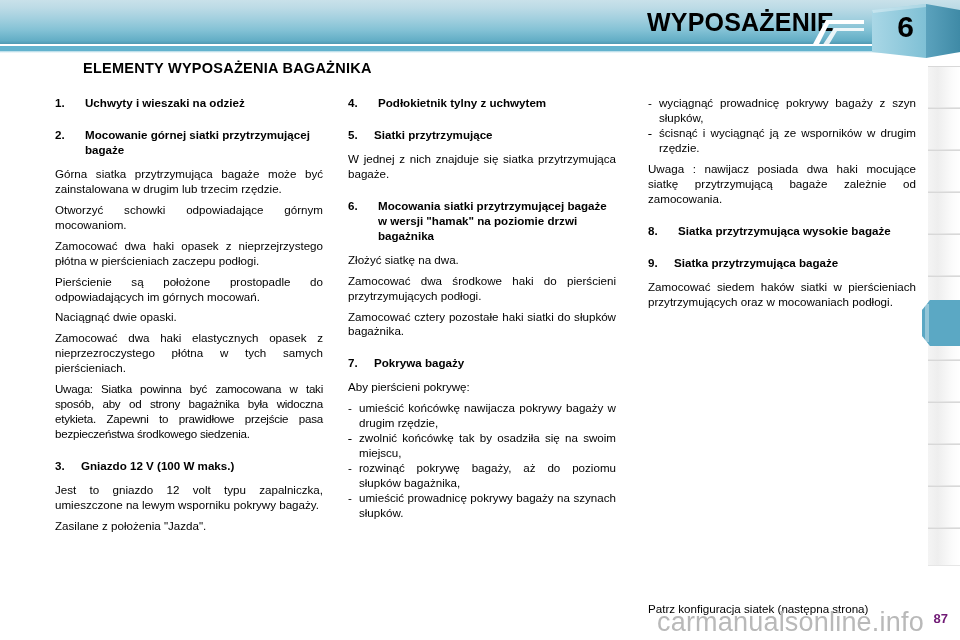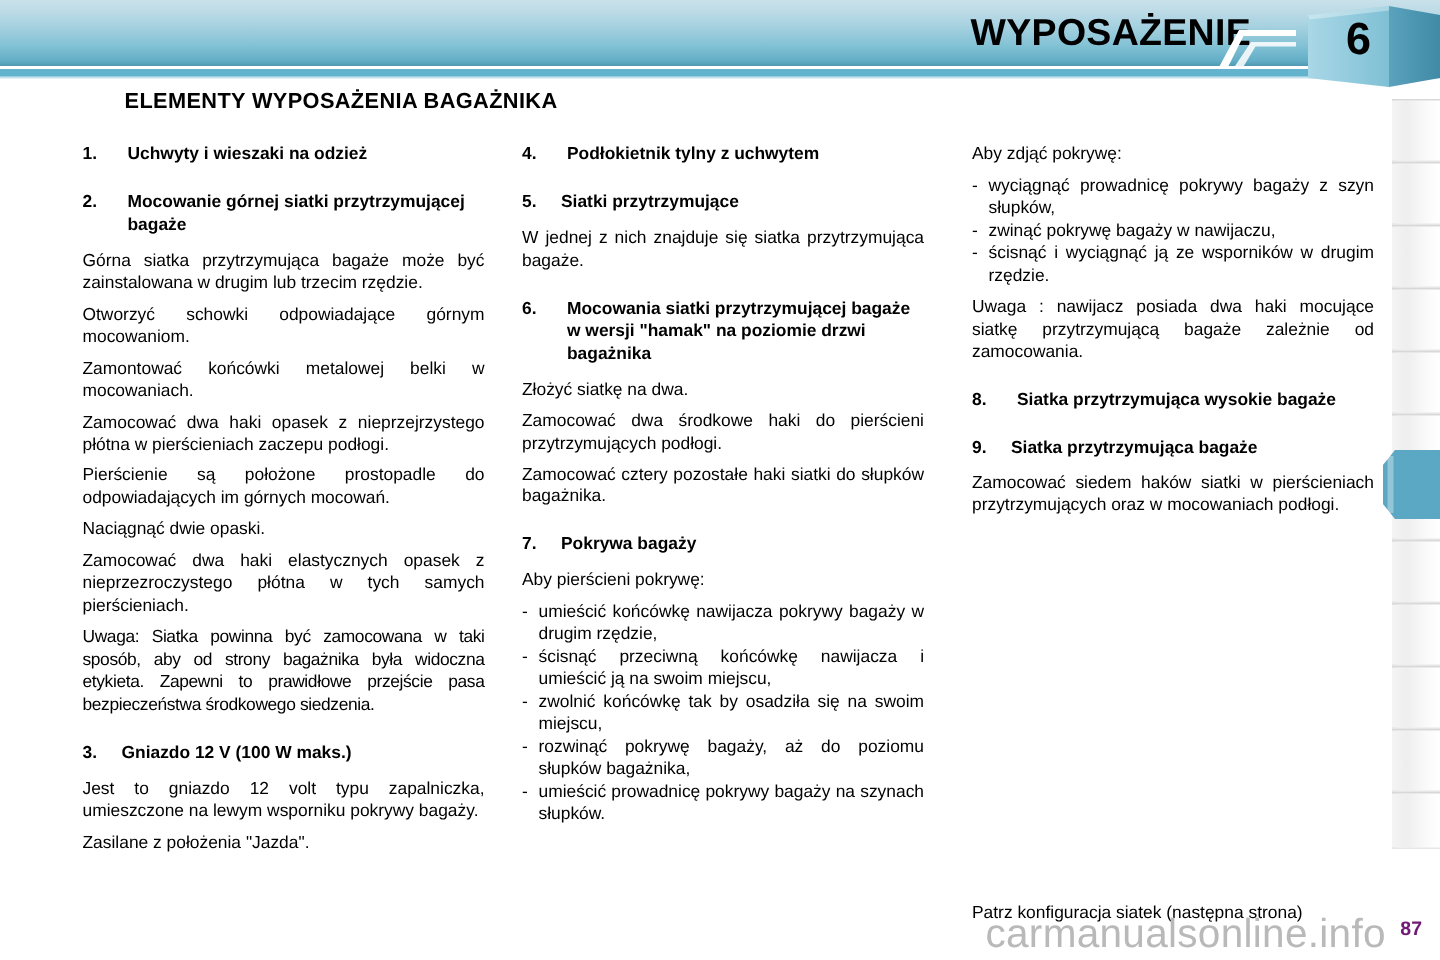--- a/index.html
+++ b/index.html
@@ -298,21 +298,20 @@
     <span class="num">1.</span>
     <span class="htxt">Uchwyty i wieszaki na odzież</span>
   </div>
 
   <div class="heading">
     <span class="num">2.</span>
     <span class="htxt">Mocowanie górnej siatki przytrzymującej bagaże</span>
   </div>
   <p>Górna siatka przytrzymująca bagaże może być zainstalowana w drugim lub trzecim rzędzie.</p>
   <p>Otworzyć schowki odpowiadające górnym mocowaniom.</p>
-  <p>Zamontować końcówki metalowej belki w mocowaniach.</p>
   <p>Zamocować dwa haki opasek z nieprzejrzystego płótna w pierścieniach zaczepu podłogi.</p>
   <p>Pierścienie są położone prostopadle do odpowiadających im górnych mocowań.</p>
   <p>Naciągnąć dwie opaski.</p>
   <p>Zamocować dwa haki elastycznych opasek z nieprzezroczystego płótna w tych samych pierścieniach.</p>
   <p class="note condensed"><b>Uwaga:</b><span> Siatka powinna być zamocowana w taki sposób, aby od strony bagażnika była widoczna etykieta. Zapewni to prawidłowe przejście pasa bezpieczeństwa środkowego siedzenia.</span></p>
 
   <div class="heading tight">
     <span class="num">3.</span>
     <span class="htxt">Gniazdo 12 V (100 W maks.)</span>
   </div>
@@ -341,33 +340,32 @@
   <p>Zamocować dwa środkowe haki do pierścieni przytrzymujących podłogi.</p>
   <p>Zamocować cztery pozostałe haki siatki do słupków bagażnika.</p>
 
   <div class="heading tight">
     <span class="num">7.</span>
     <span class="htxt">Pokrywa bagaży</span>
   </div>
   <p class="nojust">Aby pierścieni pokrywę:</p>
   <ul class="dashlist">
     <li><span class="dash">-</span><span>umieścić końcówkę nawijacza pokrywy bagaży w drugim rzędzie,</span></li>
-    <li><span class="dash">-</span><span>ścisnąć przeciwną końcówkę nawijacza i umieścić ją na swoim miejscu,</span></li>
+    <li><span class="dash">-</span></li>
     <li><span class="dash">-</span><span>zwolnić końcówkę tak by osadziła się na swoim miejscu,</span></li>
     <li><span class="dash">-</span><span>rozwinąć pokrywę bagaży, aż do poziomu słupków bagażnika,</span></li>
     <li><span class="dash">-</span><span>umieścić prowadnicę pokrywy bagaży na szynach słupków.</span></li>
   </ul>
 </div>
 
 <div class="col" id="col-3">
 
-  <p class="nojust">Aby zdjąć pokrywę:</p>
   <ul class="dashlist">
     <li><span class="dash">-</span><span>wyciągnąć prowadnicę pokrywy bagaży z szyn słupków,</span></li>
-    <li><span class="dash">-</span><span>zwinąć pokrywę bagaży w nawijaczu,</span></li>
+    <li><span class="dash">-</span></li>
     <li><span class="dash">-</span><span>ścisnąć i wyciągnąć ją ze wsporników w drugim rzędzie.</span></li>
   </ul>
   <p class="note"><b>Uwaga :</b><span> nawijacz posiada dwa haki mocujące siatkę przytrzymującą bagaże zależnie od zamocowania.</span></p>
 
   <div class="heading">
     <span class="num">8.</span>
     <span class="htxt">Siatka przytrzymująca wysokie bagaże</span>
   </div>
 
   <div class="heading tight">

